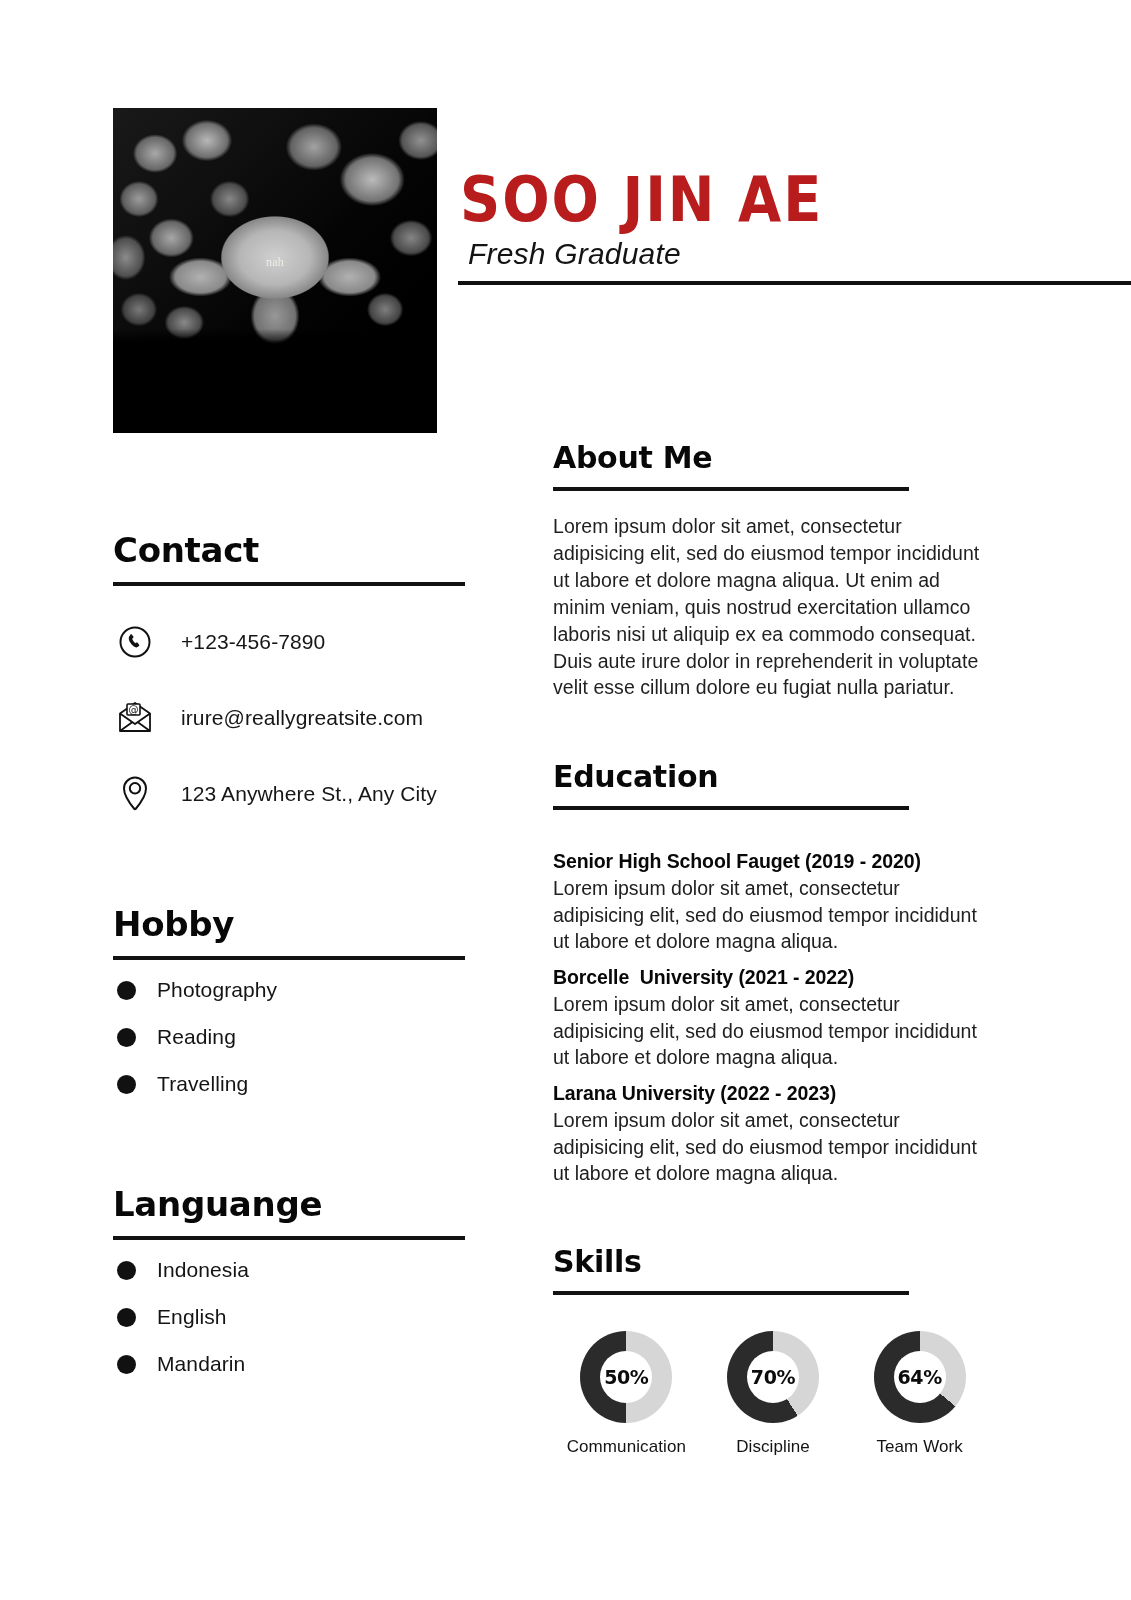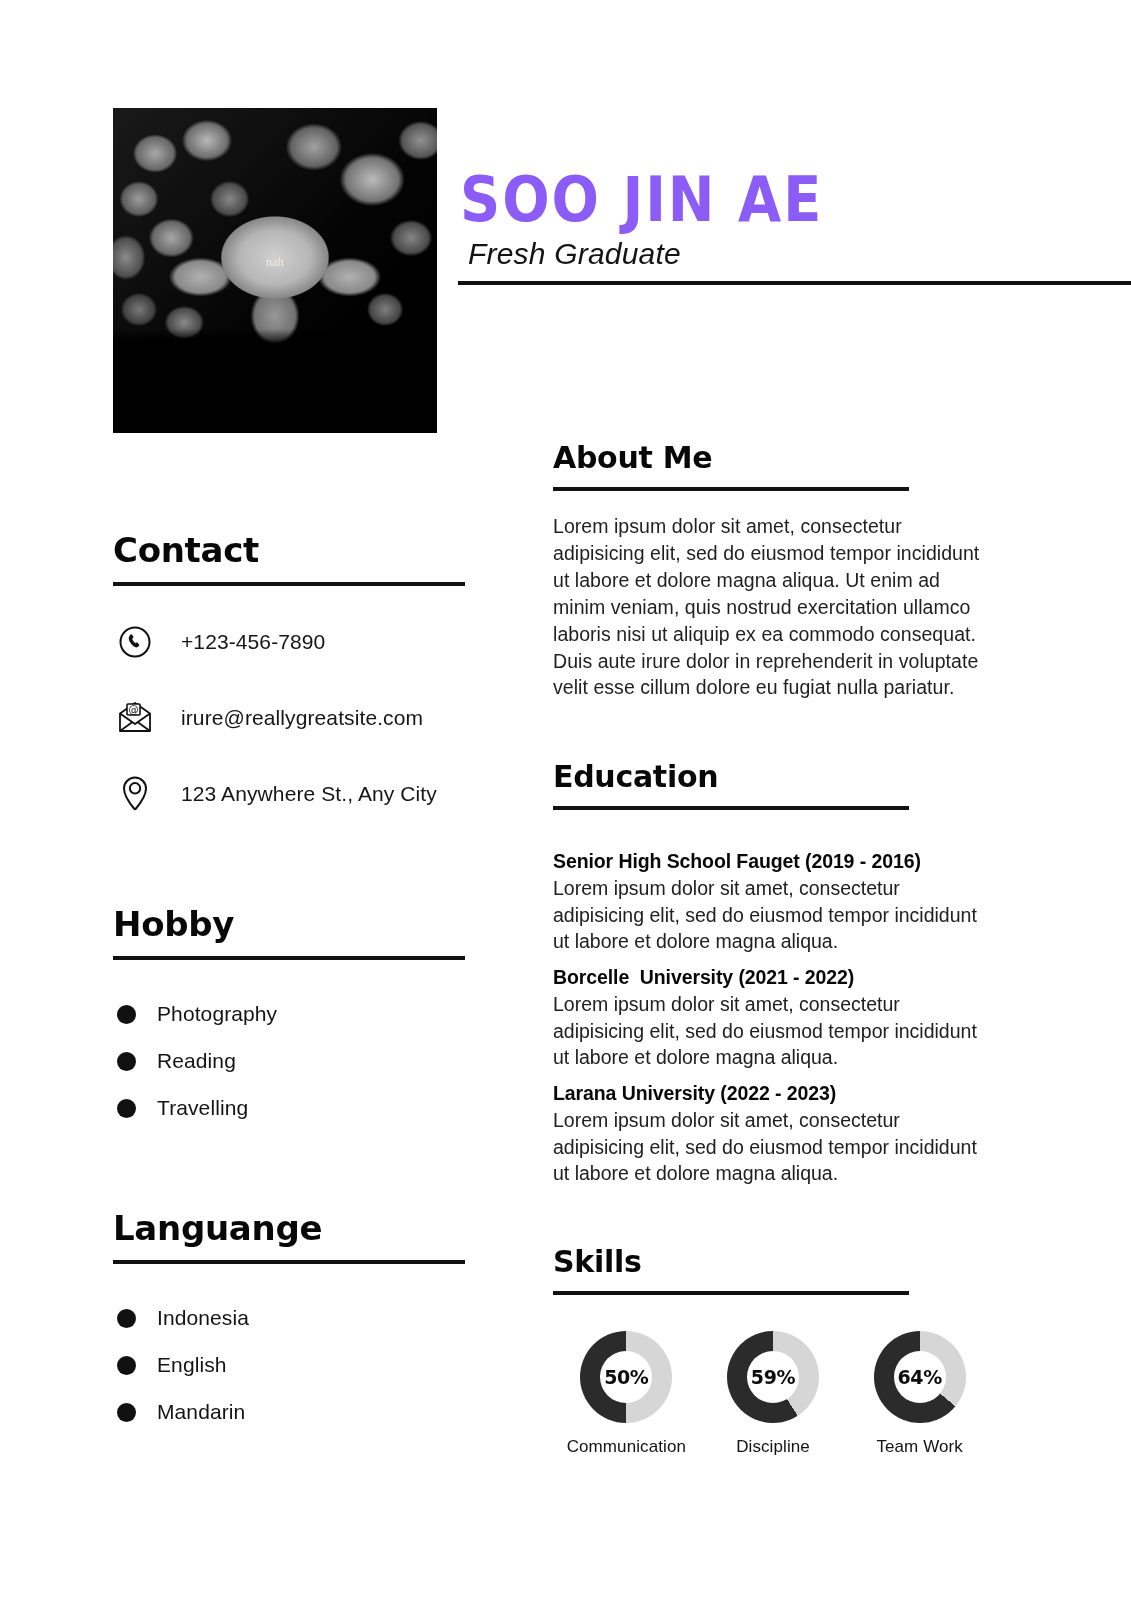--- a/index.html
+++ b/index.html
@@ -83,21 +83,21 @@
     position: absolute;
     left: 460px;
     top: 168px;
     width: 660px;
   }
   .name {
     font-size: 62px;
     line-height: 1.02;
     font-weight: 800;
     letter-spacing: 2px;
-    color: #8b5cf6;
+    color: #b91c1c;
     margin: 0;
     font-family: "DejaVu Sans", sans-serif;
     font-stretch: condensed;
   }
   .role {
     margin: 6px 0 0 8px;
     font-size: 30px;
     font-style: italic;
     font-weight: 500;
     color: #141414;
@@ -170,21 +170,21 @@
   }
   .contact-text {
     font-size: 21px;
     color: #161616;
     margin-left: 24px;
     letter-spacing: 0.1px;
   }
 
   
   .bullet-list {
-    margin-top: 42px;
+    margin-top: 18px;
   }
   .bullet-row {
     display: flex;
     align-items: center;
     margin-bottom: 23px;
   }
   .bullet-dot {
     width: 19px;
     height: 19px;
     border-radius: 50%;
@@ -393,21 +393,21 @@
       <h2 class="sec-title sm">About Me</h2>
       <div class="sec-rule right"></div>
       <p class="body-text">Lorem ipsum dolor sit amet, consectetur adipisicing elit, sed do eiusmod tempor incididunt ut labore et dolore magna aliqua. Ut enim ad minim veniam, quis nostrud exercitation ullamco laboris nisi ut aliquip ex ea commodo consequat. Duis aute irure dolor in reprehenderit in voluptate velit esse cillum dolore eu fugiat nulla pariatur.</p>
     </div>
 
     <div class="block-gap-lg">
       <h2 class="sec-title sm">Education</h2>
       <div class="sec-rule right"></div>
 
       <div class="edu-item block-gap-edu">
-        <div class="edu-title">Senior High School Fauget (2019 - 2016)</div>
+        <div class="edu-title">Senior High School Fauget (2019 - 2020)</div>
         <p class="edu-desc">Lorem ipsum dolor sit amet, consectetur adipisicing elit, sed do eiusmod tempor incididunt ut labore et dolore magna aliqua.</p>
       </div>
 
       <div class="edu-item">
         <div class="edu-title">Borcelle  University (2021 - 2022)</div>
         <p class="edu-desc">Lorem ipsum dolor sit amet, consectetur adipisicing elit, sed do eiusmod tempor incididunt ut labore et dolore magna aliqua.</p>
       </div>
 
       <div class="edu-item">
         <div class="edu-title">Larana University (2022 - 2023)</div>
@@ -428,21 +428,21 @@
               <span class="donut-value">50%</span>
             </div>
           </div>
           <div class="skill-label">Communication</div>
         </div>
 
         <div class="skill-cell">
           <div class="donut">
             <div class="donut-ring" style="background: conic-gradient(rgb(214, 214, 214) 0deg, rgb(214, 214, 214) 147.6deg, rgb(43, 43, 43) 147.6deg, rgb(43, 43, 43) 360deg);"></div>
             <div class="donut-hole">
-              <span class="donut-value">59%</span>
+              <span class="donut-value">70%</span>
             </div>
           </div>
           <div class="skill-label">Discipline</div>
         </div>
 
         <div class="skill-cell">
           <div class="donut">
             <div class="donut-ring" style="background: conic-gradient(rgb(214, 214, 214) 0deg, rgb(214, 214, 214) 129.6deg, rgb(43, 43, 43) 129.6deg, rgb(43, 43, 43) 360deg);"></div>
             <div class="donut-hole">
               <span class="donut-value">64%</span>

